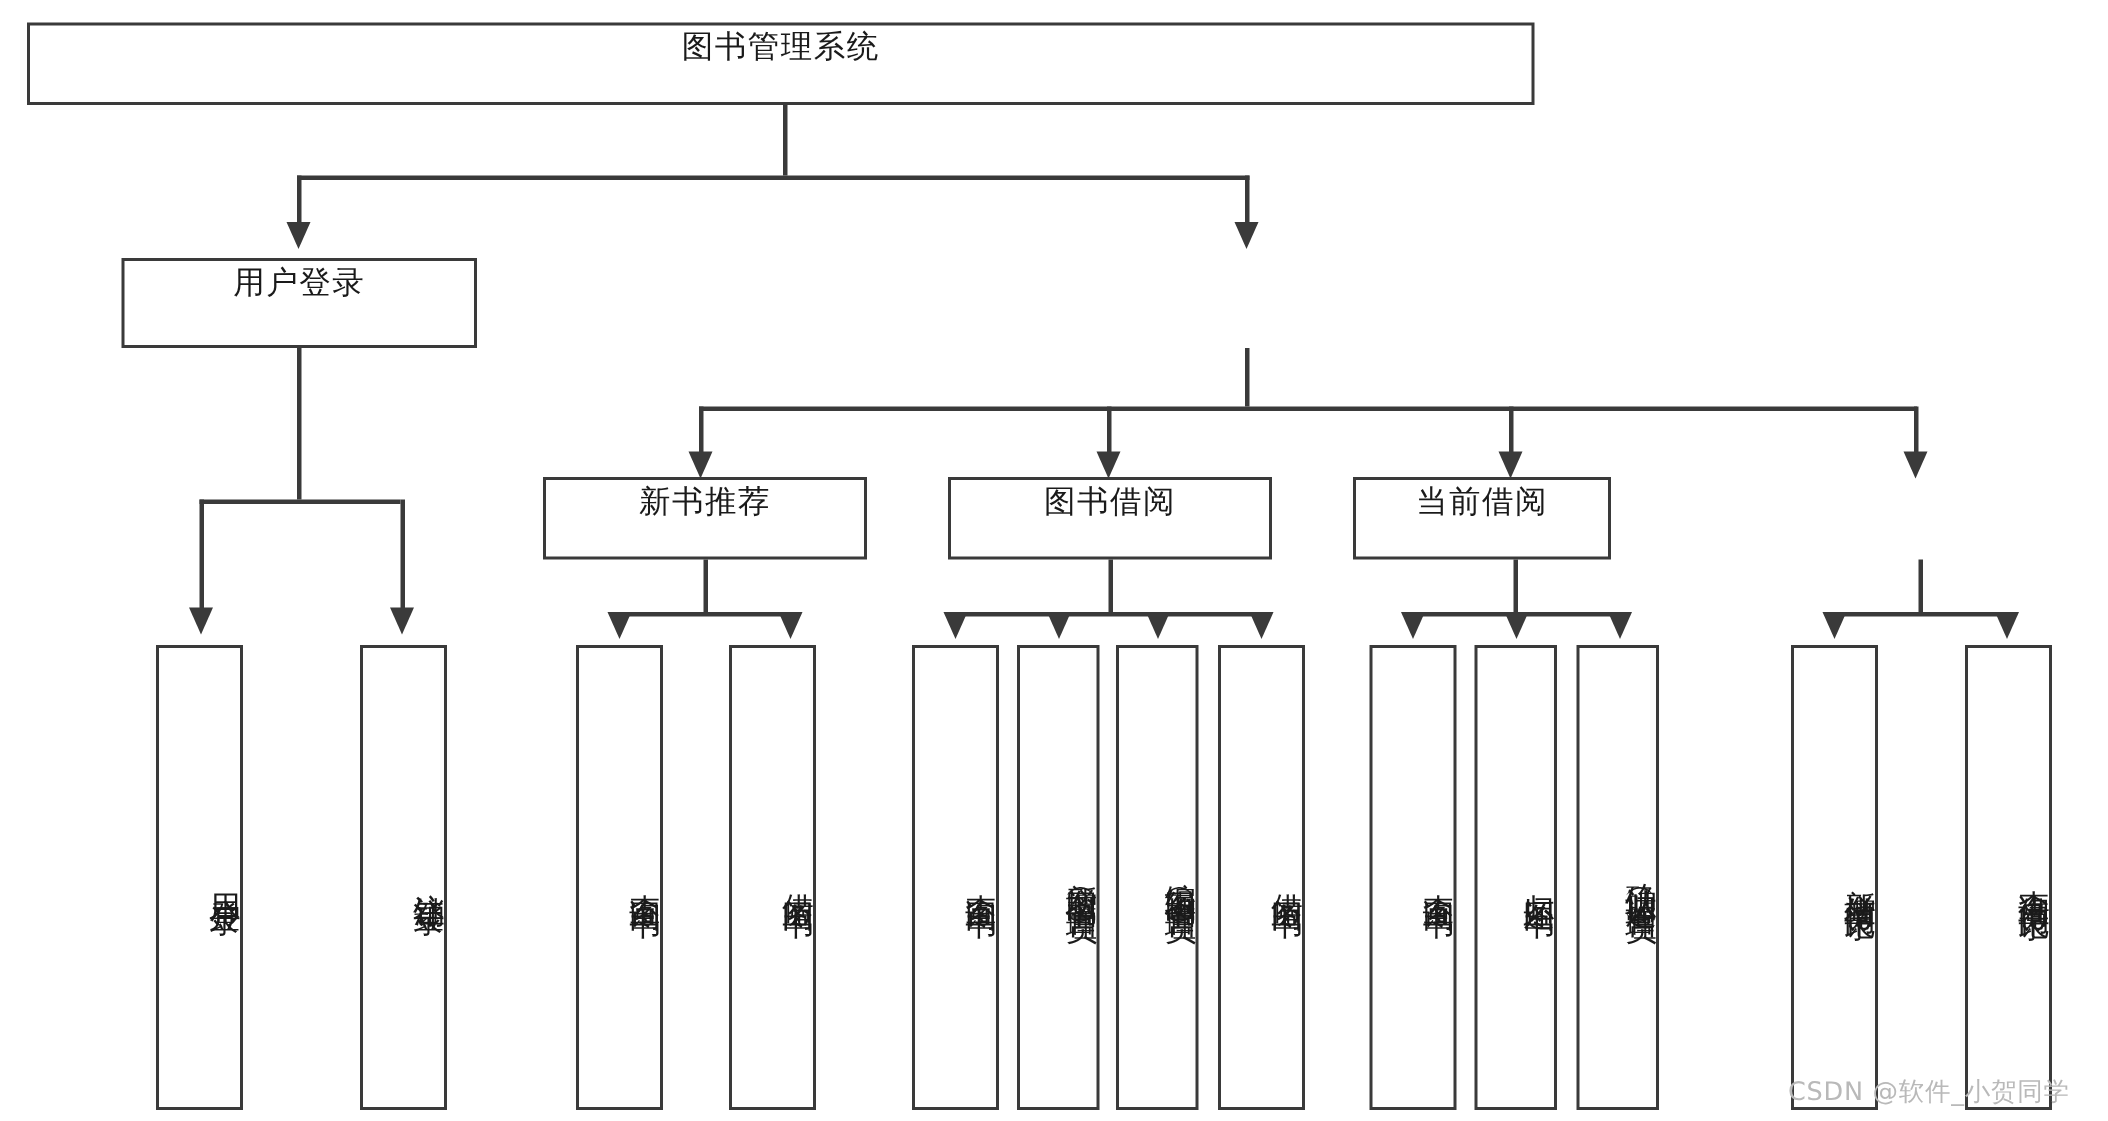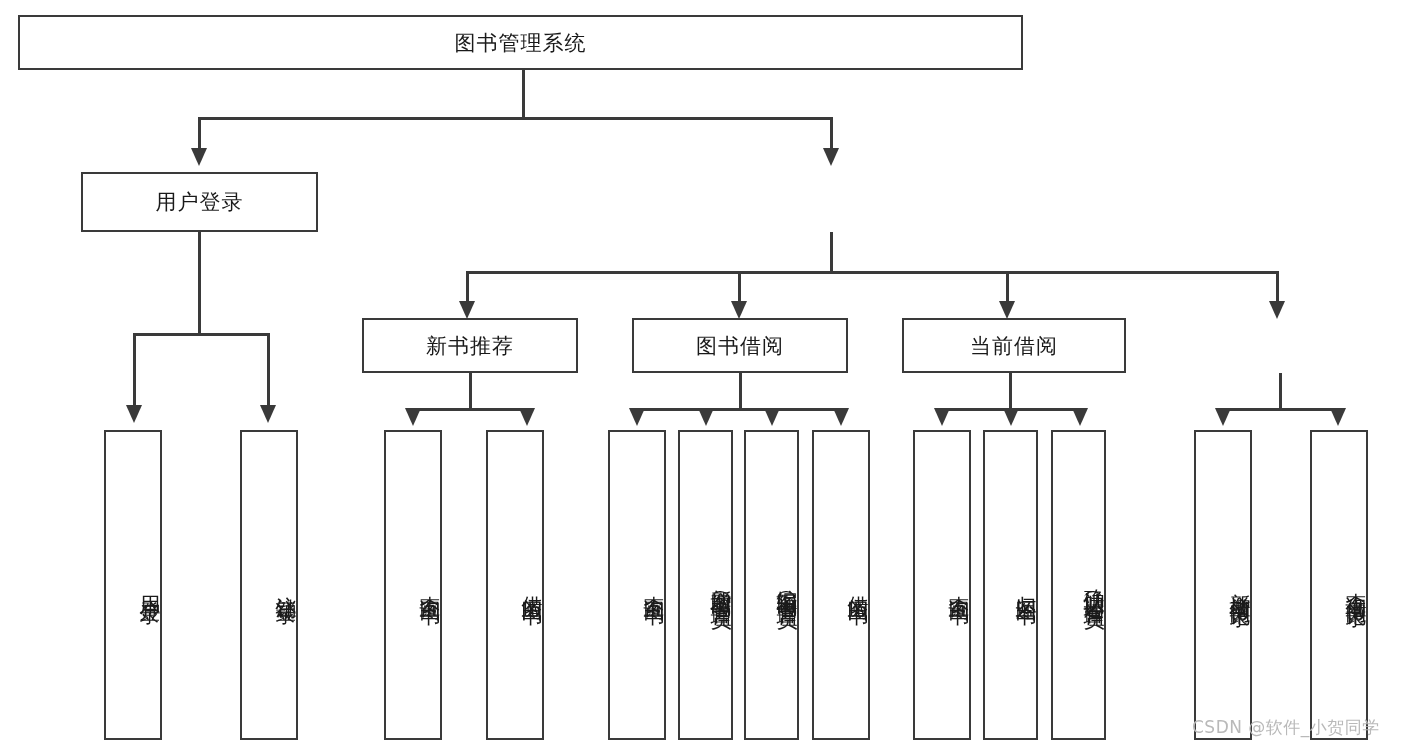--- a/index.html
+++ b/index.html
@@ -16,21 +16,21 @@
     overflow: hidden;
   }
 
   
   .node {
     position: absolute;
     box-sizing: border-box;
     background: #ffffff;
     border: 2.5px solid #3a3a3a;
     display: flex;
-    align-items: center;
+    align-items: flex-start;
     justify-content: center;
     color: #1a1a1a;
   }
   .node.h {             
     font-size: 21px;
     letter-spacing: 1px;
   }
   .node.v {             
     writing-mode: vertical-rl;
     text-orientation: upright;
@@ -112,21 +112,21 @@
   <div class="arrow" style="left:999px; top:301px;"></div>
   <div class="ln v" style="left:1276px; top:271px; height:32px;"></div>
   <div class="arrow" style="left:1269px; top:301px;"></div>
 
   <div class="node h" style="left:362px; top:318px; width:216px; height:55px;">
     <span>新书推荐</span>
   </div>
   <div class="node h" style="left:632px; top:318px; width:216px; height:55px;">
     <span>图书借阅</span>
   </div>
-  <div class="node h" style="left:902px; top:318px; width:224px; height:55px;">
+  <div class="node h" style="left:902px; top:318px; width:172px; height:55px;">
     <span>当前借阅</span>
   </div>
 
   <div class="ln v" style="left:469px; top:373px; height:35px;"></div>
   <div class="ln h" style="left:412px; top:408px; width:117px;"></div>
   <div class="ln v" style="left:412px; top:408px; height:12px;"></div>
   <div class="arrow" style="left:405px; top:408px;"></div>
   <div class="ln v" style="left:526px; top:408px; height:12px;"></div>
   <div class="arrow" style="left:519px; top:408px;"></div>
 

